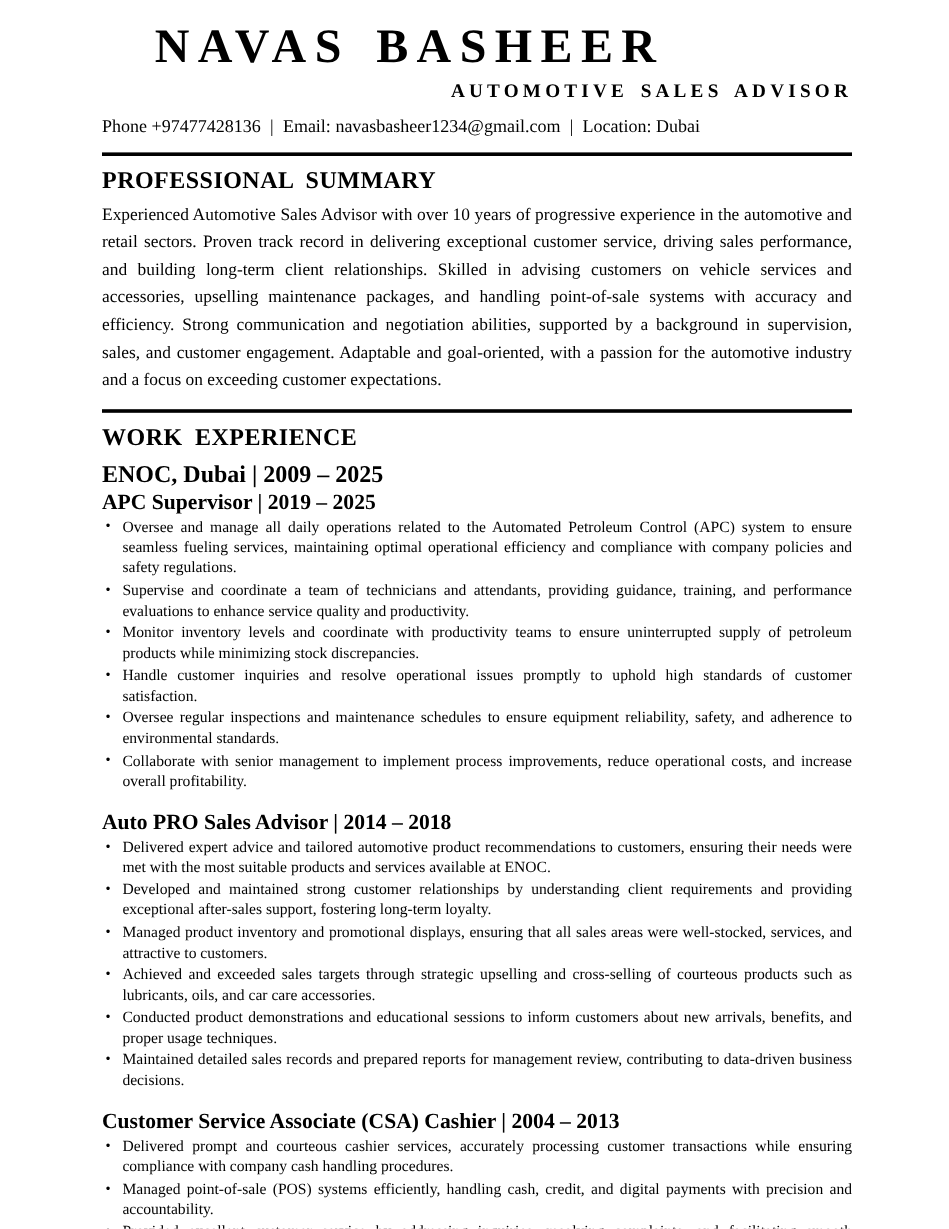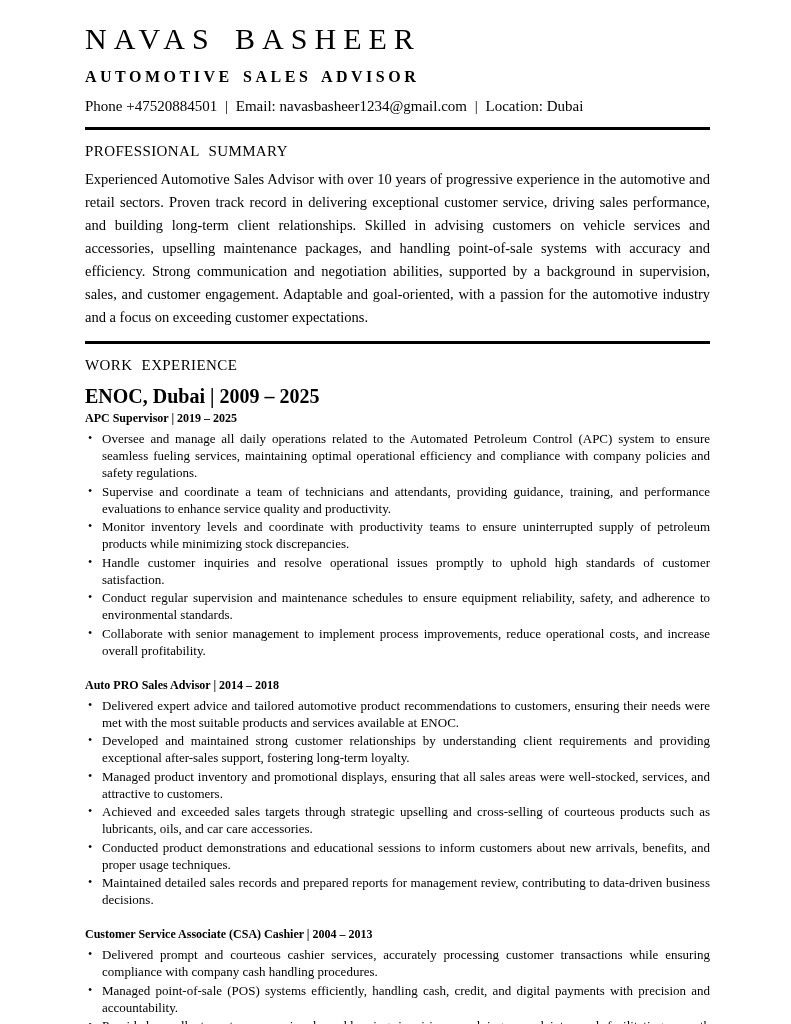--- a/index.html
+++ b/index.html
@@ -5,65 +5,65 @@
   * { margin:0; padding:0; box-sizing:border-box; }
   html, body { background:#ffffff; }
   body {
     width:791px; height:1024px; overflow:hidden;
     color:#000;
     font-family:"Liberation Serif","DejaVu Serif",serif;
   }
   .page { padding:22px 81px 0 85px; }
 
   .name {
-    font-size:30px; font-weight:400; line-height:34px;
-    letter-spacing:7px; word-spacing:5px;
+    font-size:40px; font-weight:700; line-height:34px;
+    letter-spacing:7px; word-spacing:5px;margin-left:44px;
   }
   .role {
     font-size:16px; font-weight:700; line-height:18px;
-    letter-spacing:3.5px; word-spacing:3px; margin-top:12px;
+    letter-spacing:3.5px; word-spacing:3px; margin-top:12px;text-align:right;
   }
   .contact { font-size:15px; line-height:18px; margin-top:11px; }
   .contact b { font-weight:400; }
   .sep { margin:0 4px; }
 
   .rule { height:3px; background:#000; margin-top:12px; }
 
   .sec-head {
-    font-size:15px; font-weight:400; line-height:21px;
+    font-size:20px; font-weight:700; line-height:21px;
     letter-spacing:0.4px; word-spacing:5px; margin-top:11px;
   }
 
   .summary-text {
     font-size:14.5px; line-height:23px; text-align:justify; margin-top:6px;
   }
 
   .company { font-size:20px; font-weight:700; line-height:18px; margin-top:11px; }
-  .job-title { font-size:12px; font-weight:700; line-height:17px; margin-top:5px; }
+  .job-title { font-size:18px; font-weight:700; line-height:17px; margin-top:5px; }
   .job-title.job-gap { margin-top:18px; }
 
   .bullets { margin-top:3px; }
   .bullet {
     position:relative; padding-left:17px;
     font-size:13px; line-height:17px; text-align:justify;
     margin-bottom:1.5px;
   }
   .bullet .dot { position:absolute; left:3px; top:0; font-size:12px; }
 </style>
 </head>
 <body>
 
 <div class="page">
 
   <h1 class="name">NAVAS BASHEER</h1>
   <h2 class="role">AUTOMOTIVE SALES ADVISOR</h2>
 
   <p class="contact">
     <b>Phone</b>
-    <span>+47520884501</span>
+    <span>+97477428136</span>
     <span class="sep">|</span>
     <b>Email:</b>
     <span>navasbasheer1234@gmail.com</span>
     <span class="sep">|</span>
     <b>Location:</b>
     <span>Dubai</span>
   </p>
 
   <div class="rule"></div>
 
@@ -88,21 +88,21 @@
     <div class="bullet">
       <span class="dot">•</span>
       <span>Monitor inventory levels and coordinate with productivity teams to ensure uninterrupted supply of petroleum products while minimizing stock discrepancies.</span>
     </div>
     <div class="bullet">
       <span class="dot">•</span>
       <span>Handle customer inquiries and resolve operational issues promptly to uphold high standards of customer satisfaction.</span>
     </div>
     <div class="bullet">
       <span class="dot">•</span>
-      <span>Conduct regular supervision and maintenance schedules to ensure equipment reliability, safety, and adherence to environmental standards.</span>
+      <span>Oversee regular inspections and maintenance schedules to ensure equipment reliability, safety, and adherence to environmental standards.</span>
     </div>
     <div class="bullet">
       <span class="dot">•</span>
       <span>Collaborate with senior management to implement process improvements, reduce operational costs, and increase overall profitability.</span>
     </div>
   </div>
 
   <p class="job-title job-gap">Auto PRO Sales Advisor | 2014 – 2018</p>
   <div class="bullets">
     <div class="bullet">

